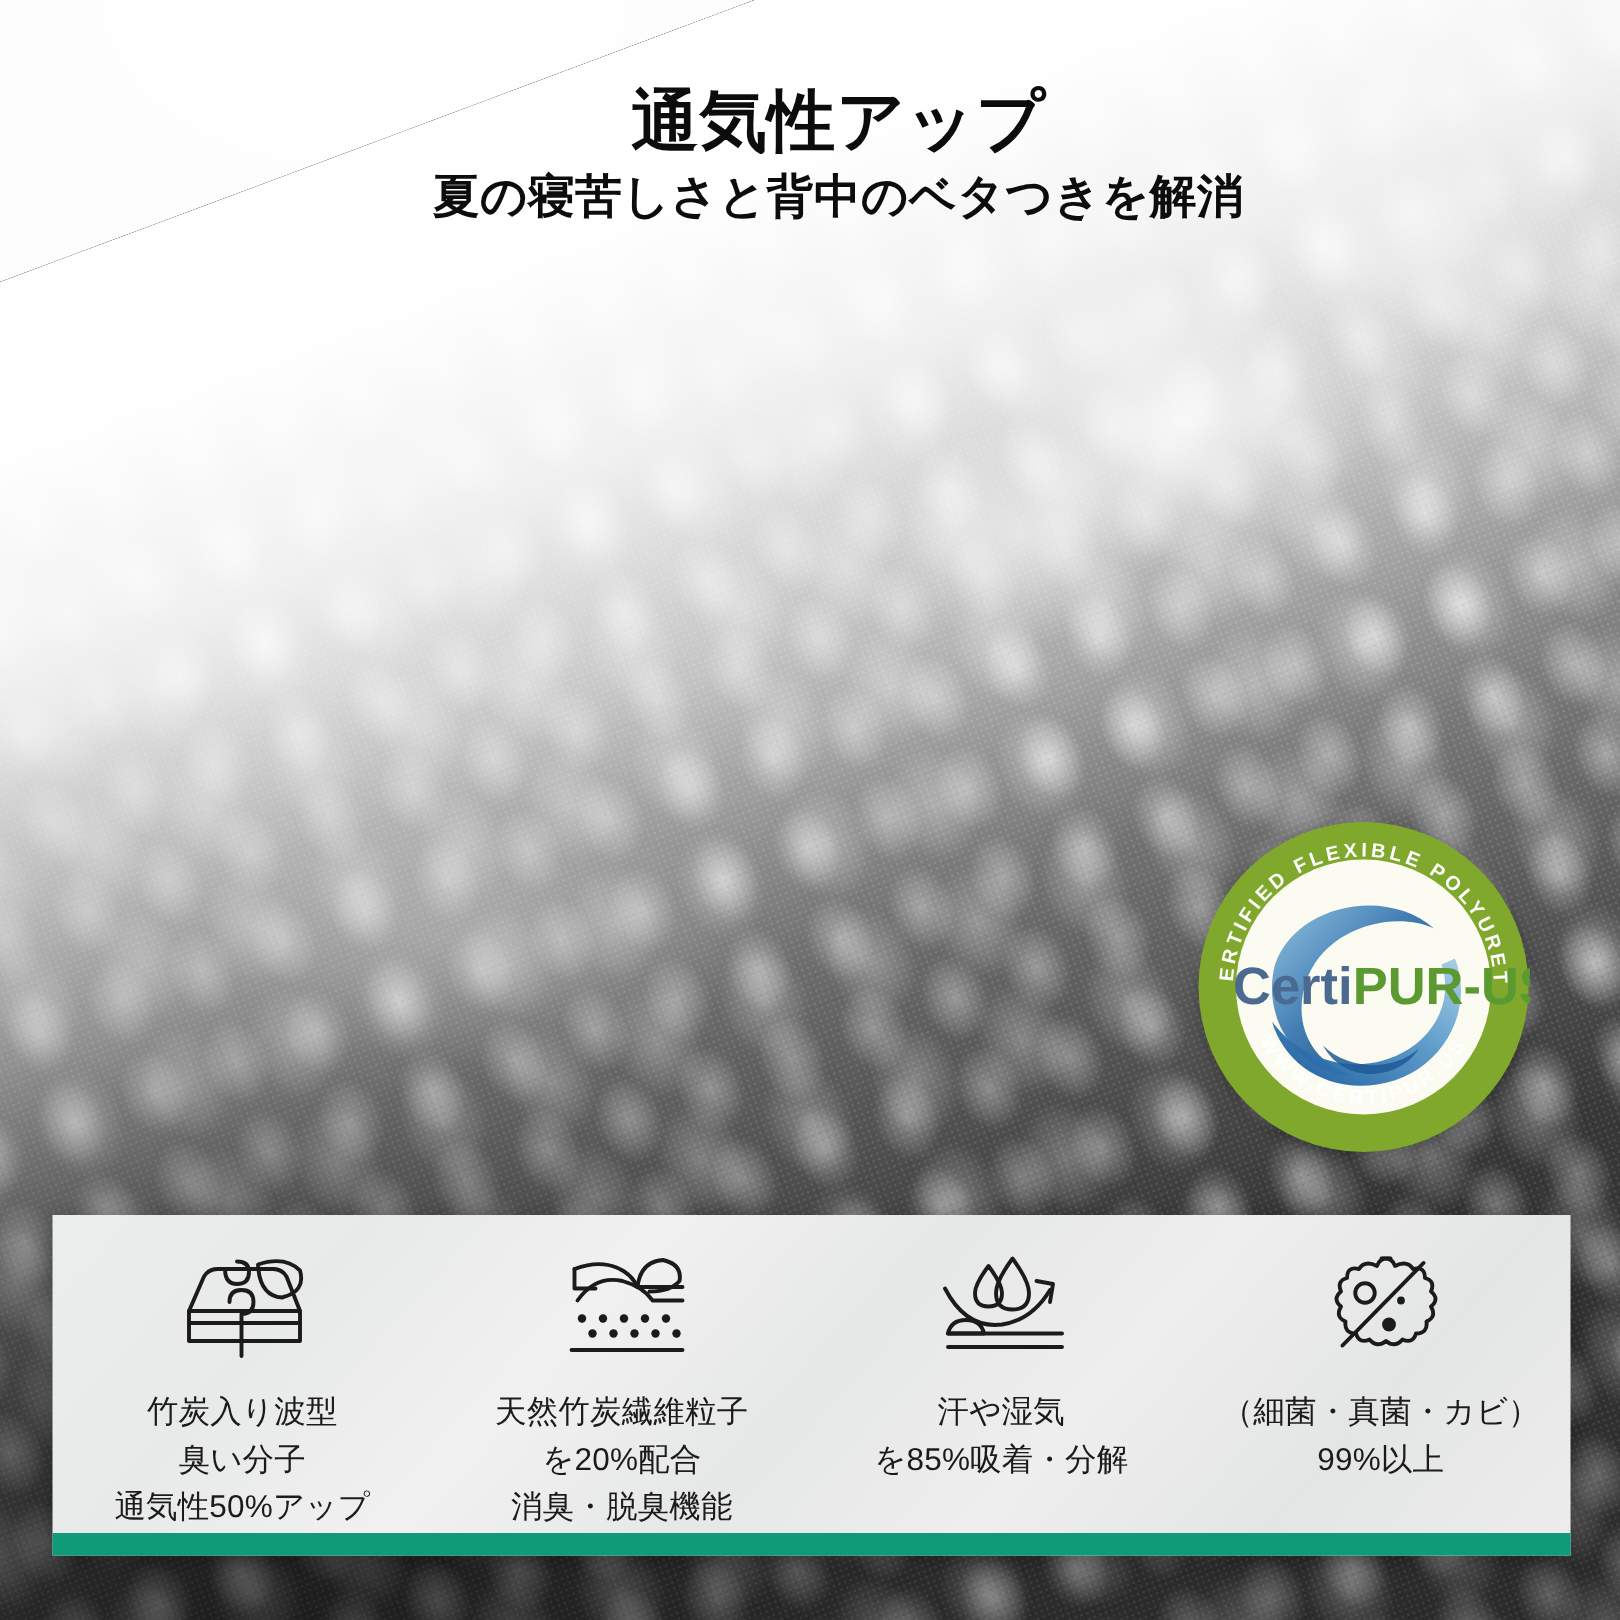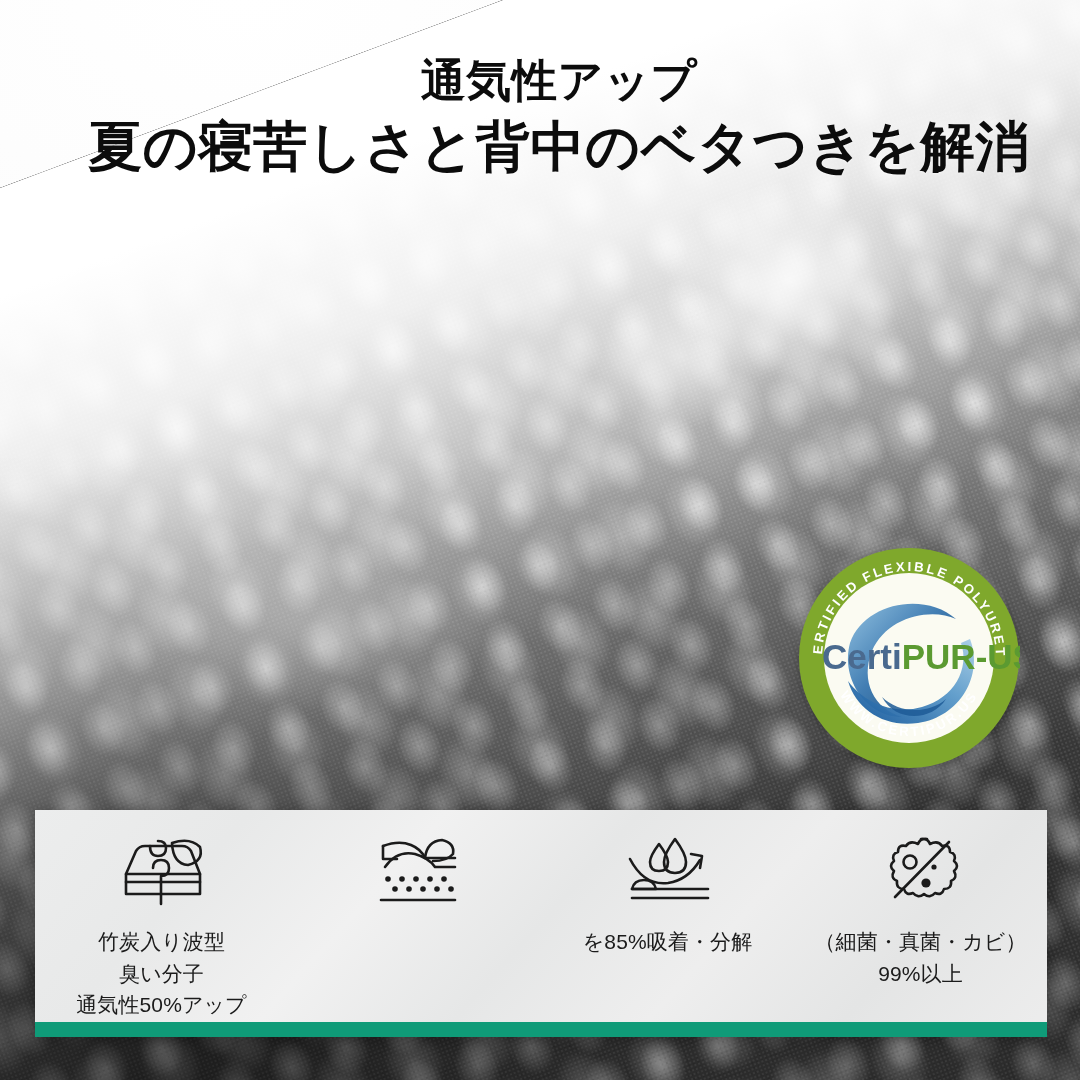--- a/index.html
+++ b/index.html
@@ -133,21 +133,21 @@
   }
   .headline-line {
     color: #0c0c0c;
     font-weight: 700;
     line-height: 1.30;
     letter-spacing: 0.012em;
     white-space: nowrap;
     text-shadow: 0 1px 2px rgba(255,255,255,0.55);
   }
   .headline-line.l1 { font-size: 45px; }
-  .headline-line.l2 { font-size: 54px; }
+  .headline-line.l2 { font-size: 31px; }
 
   
   .badge {
     position: absolute;
     left: 798px;
     top: 547px;
     width: 222px;
     height: 222px;
     z-index: 6;
     filter: drop-shadow(0 2px 5px rgba(0,0,0,0.28));
@@ -307,35 +307,41 @@
               <circle cx="81" cy="45" r="2.8"></circle>
               <circle cx="32" cy="55" r="2.8"></circle>
               <circle cx="46" cy="55" r="2.8"></circle>
               <circle cx="60" cy="55" r="2.8"></circle>
               <circle cx="74" cy="55" r="2.8"></circle>
               <circle cx="88" cy="55" r="2.8"></circle>
             </g>
             <path d="M18 66 L92 66"></path>
           </svg>
         </div>
+        <div class="feature-caption">
+          <div>天然竹炭繊維粒子</div>
+          <div>を20%配合</div>
+          <div>消臭・脱臭機能</div>
+        </div>
       </div>
 
       <div class="feature">
         <div class="feature-icon">
           <svg viewBox="0 0 104 74" fill="none" stroke="#1b1b1b" stroke-width="2.6" stroke-linecap="round" stroke-linejoin="round">
             <path d="M43 10 Q34 22 34 28 Q34 37 43 37 Q52 37 52 28 Q52 22 43 10 Z"></path>
             <path d="M59 5 Q48 20 48 28 Q48 39 59 39 Q70 39 70 28 Q70 20 59 5 Z"></path>
             <path d="M14 25 Q28 52 52 49 Q72 46 84 26"></path>
             <path d="M75 20 L86 22 L84 34"></path>
             <path d="M16 55 Q18 46 28 46 Q38 46 40 55 Z"></path>
             <path d="M16 55 L92 55"></path>
             <path d="M16 64 L92 64"></path>
           </svg>
         </div>
         <div class="feature-caption">
+          <div>汗や湿気</div>
           <div>を85%吸着・分解</div>
         </div>
       </div>
 
       <div class="feature">
         <div class="feature-icon">
           <svg viewBox="0 0 104 74" fill="none" stroke="#1b1b1b" stroke-width="2.6" stroke-linecap="round" stroke-linejoin="round">
             <path d="M52 5
                      q7 -1 9 5 q8 -4 12 2 q8 -2 8 6 q7 2 4 9 q6 5 0 10 q4 7 -3 10 q1 8 -7 8
                      q-2 7 -9 4 q-5 6 -11 1 q-6 5 -11 -1 q-7 3 -9 -4 q-8 0 -7 -8

